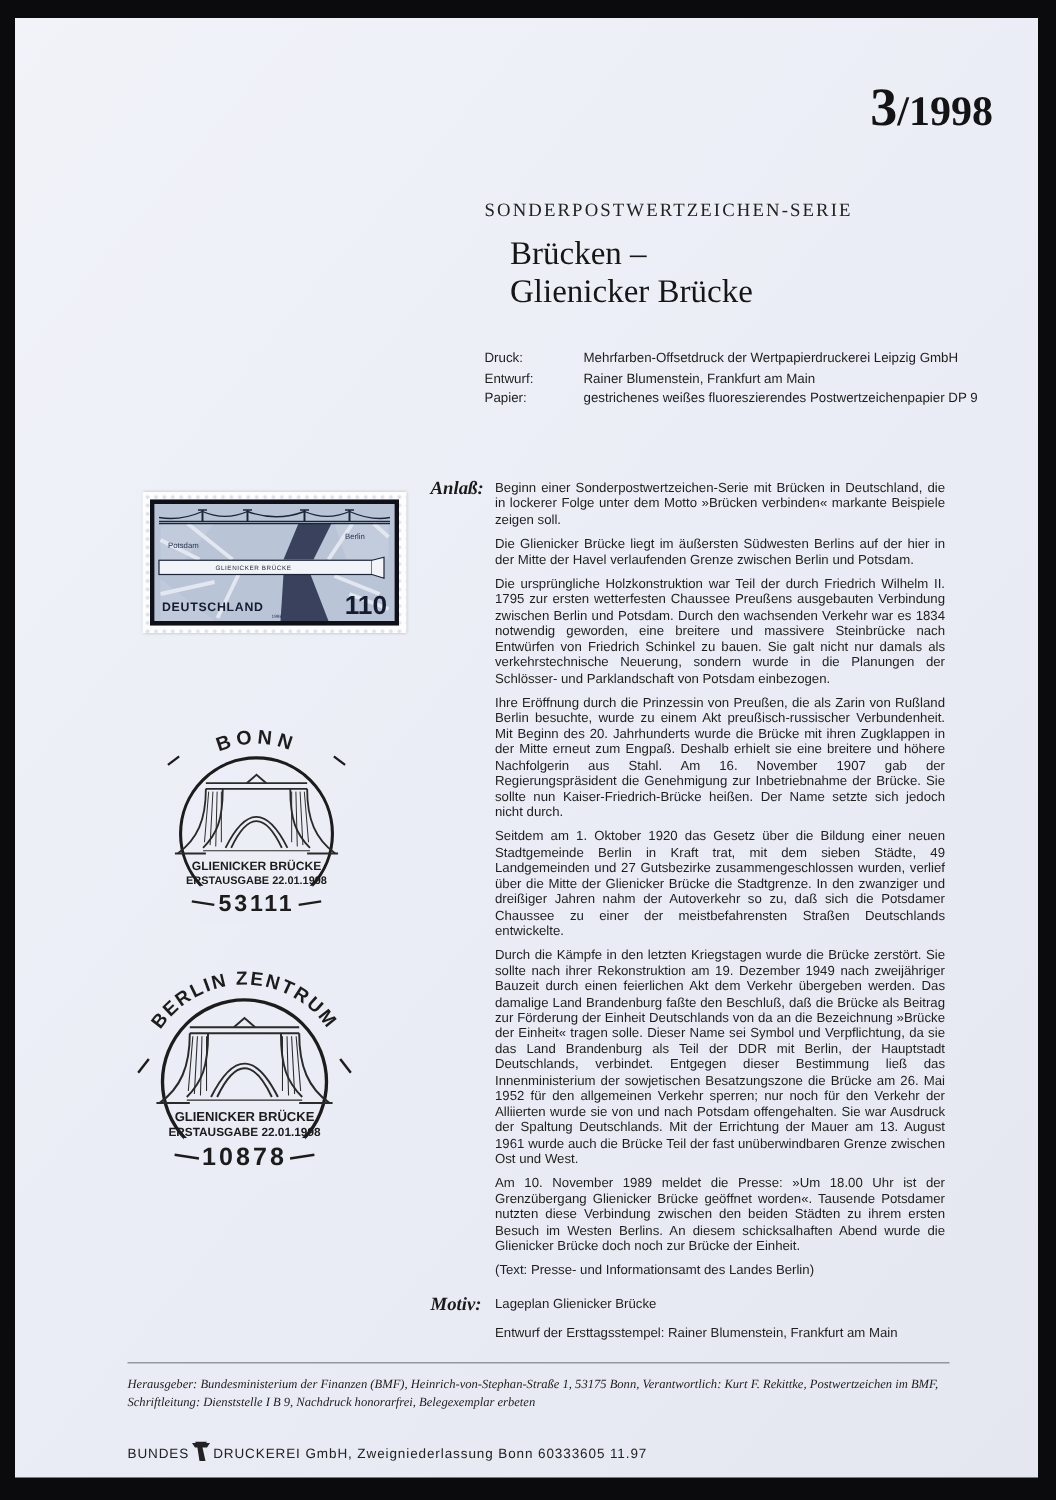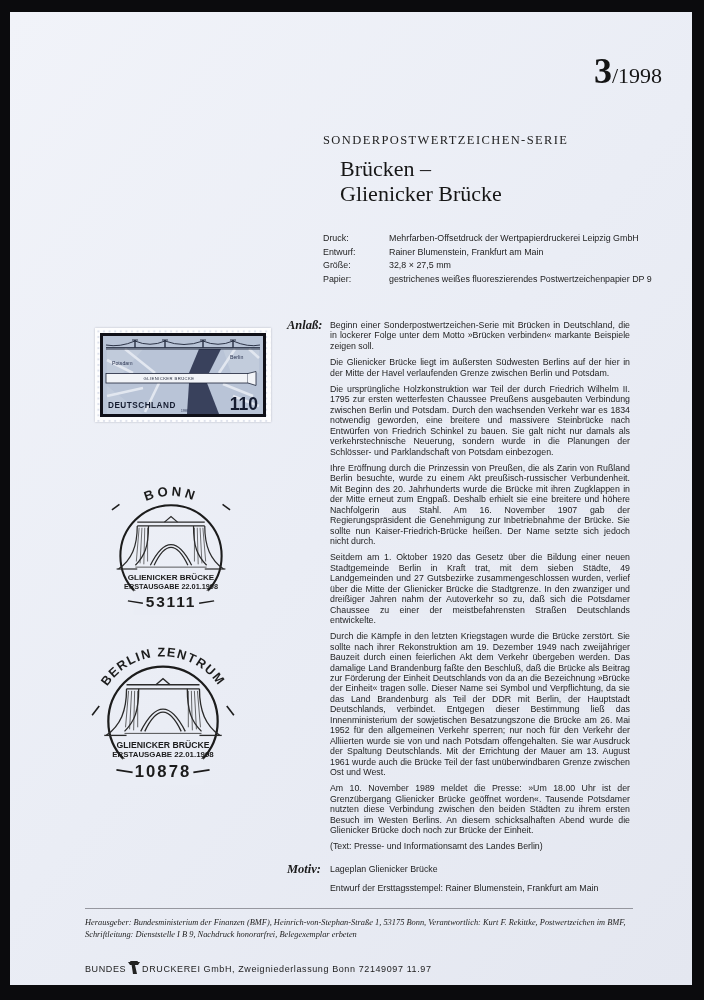--- a/index.html
+++ b/index.html
@@ -11,21 +11,21 @@
   .sheet{
     position:absolute;left:10px;top:12px;width:682px;height:973px;
     background:linear-gradient(130deg,#f1f3f9 0%,#eaedf5 50%,#e4e7f0 100%);
   }
   
   .page-number{
     position:absolute;top:38px;right:30px;
     font-family:"Liberation Serif",serif;color:#141414;white-space:nowrap;
   }
   .page-number .n{font-size:36px;font-weight:bold;}
-  .page-number .y{font-size:22px;font-weight:normal;}
+  .page-number .y{font-size:28px;font-weight:bold;}
   
   .series-label{
     position:absolute;left:313px;top:121px;
     font-family:"Liberation Serif",serif;font-size:12.5px;letter-spacing:1.4px;
     color:#222;
   }
   .page-title{
     position:absolute;left:330px;top:144px;
     font-family:"Liberation Serif",serif;font-size:22px;line-height:25px;color:#161616;
   }
@@ -91,24 +91,20 @@
   </div>
 
   <div class="details">
     <div class="row">
       <span class="lbl">Druck:</span>
       <span class="val">Mehrfarben-Offsetdruck der Wertpapierdruckerei Leipzig GmbH</span>
     </div>
     <div class="row">
       <span class="lbl">Entwurf:</span>
       <span class="val">Rainer Blumenstein, Frankfurt am Main</span>
-    </div>
-    <div class="row">
-      <span class="lbl">Größe:</span>
-      <span class="val">32,8 × 27,5 mm</span>
     </div>
     <div class="row">
       <span class="lbl">Papier:</span>
       <span class="val">gestrichenes weißes fluoreszierendes Postwertzeichenpapier DP 9</span>
     </div>
   </div>
 
   <div class="stamp">
     <div class="stamp-frame">
       <svg viewBox="0 0 160 78">
@@ -282,16 +278,16 @@
   <div class="imprint">
     <div>Herausgeber: Bundesministerium der Finanzen (BMF), Heinrich-von-Stephan-Straße 1, 53175 Bonn, Verantwortlich: Kurt F. Rekittke, Postwertzeichen im BMF,</div>
     <div>Schriftleitung: Dienststelle I B 9, Nachdruck honorarfrei, Belegexemplar erbeten</div>
   </div>
   <div class="printer">
     <span>BUNDES</span>
     <svg class="logo" width="14" height="14" viewBox="0 0 14 14">
       <polygon points="1,1 13,1 11,4 8,4 10,13 6,13 4.6,4 3,4" fill="#222"></polygon>
       <polygon points="3,0 11,0 10,2 4,2" fill="#222"></polygon>
     </svg>
-    <span>DRUCKEREI GmbH, Zweigniederlassung Bonn 72149097 11.97</span>
+    <span>DRUCKEREI GmbH, Zweigniederlassung Bonn 60333605 11.97</span>
   </div>
 
 </div>
 
 </body></html>

